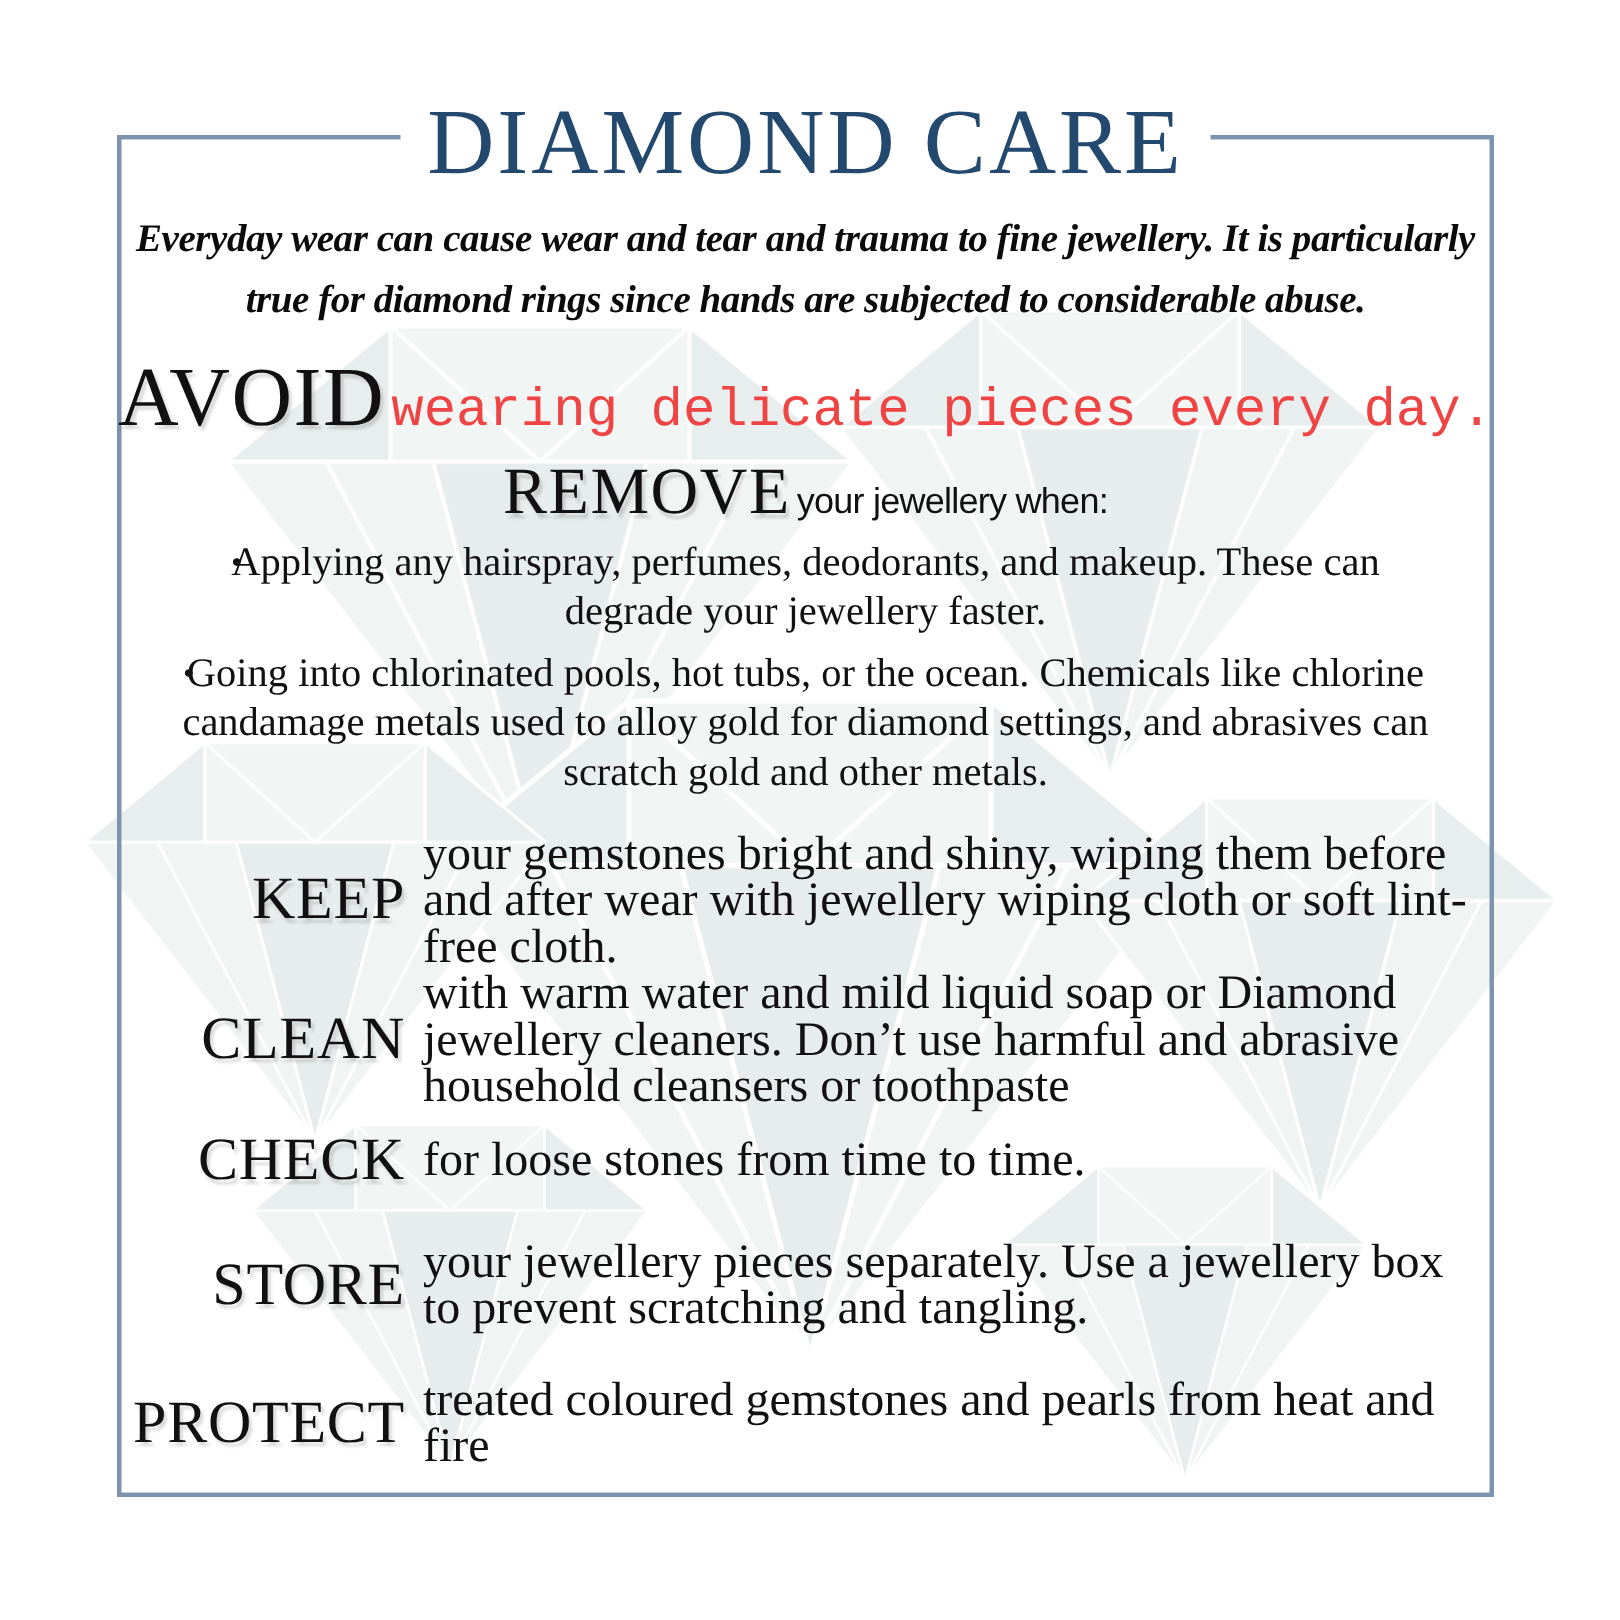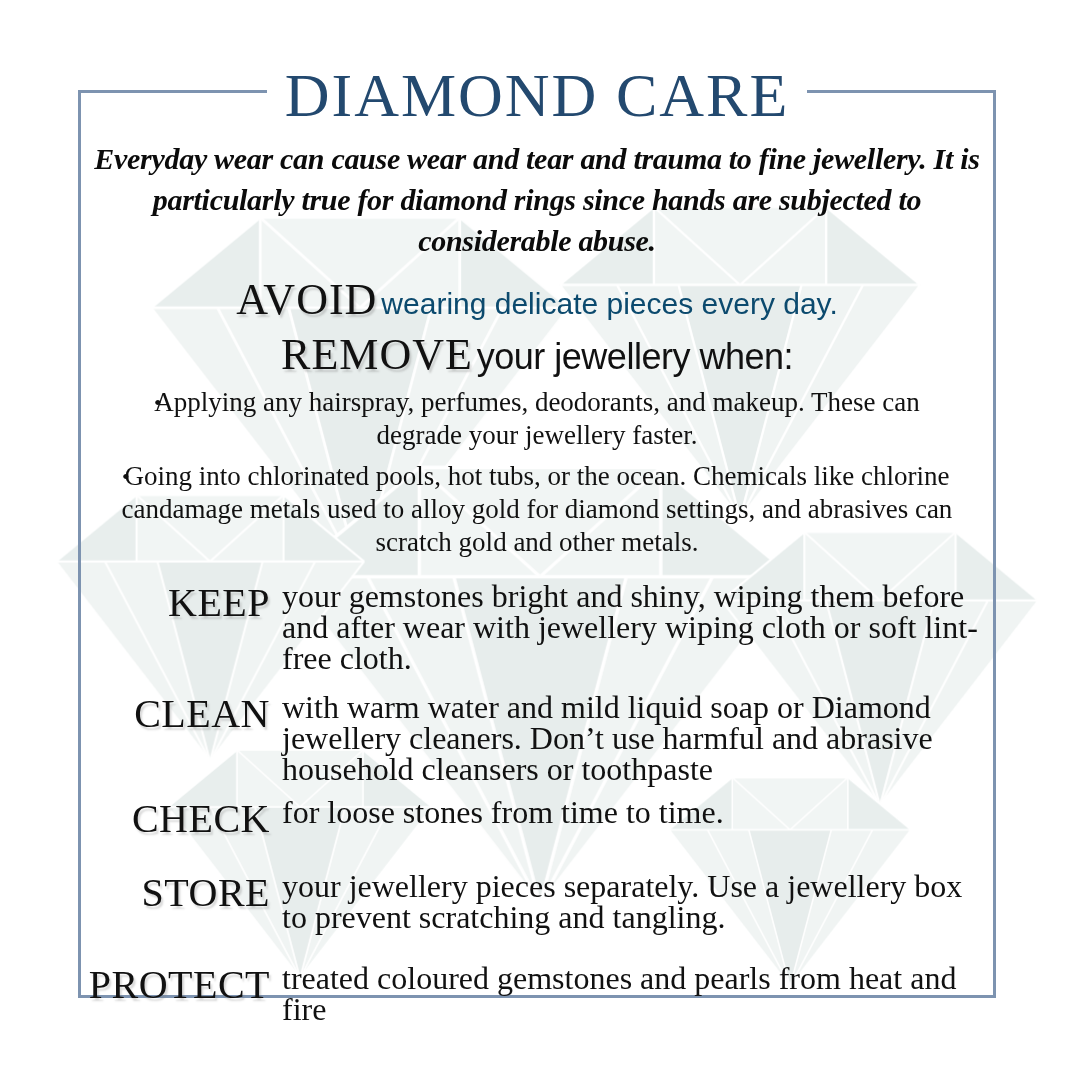--- a/index.html
+++ b/index.html
@@ -75,52 +75,52 @@
     top: 78px;
     width: 918px;
   }
 
   
   .intro {
     text-align: center;
     font-family: "Liberation Serif", "DejaVu Serif", serif;
     font-style: italic;
     font-weight: bold;
-    font-size: 30px;
+    font-size: 26px;
     line-height: 41px;
     color: #0b0b0b;
     padding: 0 12px;
     margin: 0 0 14px 0;
     letter-spacing: -0.3px;
   }
 
   
   .center-row {
     text-align: center;
     margin: 0 0 6px 0;
     line-height: 1.12;
   }
   .kw {
     font-family: "Liberation Serif", "DejaVu Serif", serif;
     font-weight: normal;
     color: #111111;
     letter-spacing: 1px;
     text-shadow: 2px 3px 2px rgba(120,120,120,0.30);
   }
-  .kw-avoid   { font-size: 44px; }
+  .kw-avoid   { font-size: 56px; }
   .kw-remove  { font-size: 44px; margin-top: 34px; }
 
   .tail-serif {
-    font-family: Liberation Sans, sans-serif;
-    font-size: 30px;
-    color: #0c4a6e;
+    font-family: Liberation Mono, monospace;
+    font-size: 36px;
+    color: #ef4444;
   }
   .tail-sans {
     font-family: "Liberation Sans", "DejaVu Sans", sans-serif;
-    font-size: 36px;
+    font-size: 24px;
     color: #111111;
     letter-spacing: -0.5px;
   }
 
   
   .bullets { margin: 6px 0 6px 0; padding: 0; list-style: none; }
   .bullet-item {
     position: relative;
     text-align: center;
     font-family: "Liberation Serif", "DejaVu Serif", serif;
@@ -135,21 +135,21 @@
     font-size: 22px;
     line-height: 33px;
     color: #111111;
   }
   .bullet-item.b1 .bullet-dot { left: 76px; top: 0; }
   .bullet-item.b2 .bullet-dot { left: 44px; top: 0; }
 
   
   .kv-row {
     display: flex;
-    align-items: flex-start;
+    align-items: center;
     margin-top: 12px;
   }
   .kv-key {
     flex: 0 0 192px;
     text-align: right;
     padding-right: 12px;
     font-family: "Liberation Serif", "DejaVu Serif", serif;
     font-size: 40px;
     line-height: 44px;
     color: #111111;
@@ -159,21 +159,21 @@
   }
   .kv-val {
     flex: 1 1 auto;
     font-family: "Liberation Serif", "DejaVu Serif", serif;
     font-size: 32px;
     line-height: 31px;
     color: #111111;
     padding-right: 6px;
   }
   .kv-row.r-keep    { margin-top: 22px; }
-  .kv-row.r-clean   { margin-top: 18px; }
+  .kv-row.r-clean   { margin-top: 0; }
   .kv-row.r-check   { }
   .kv-row.r-protect { margin-top: 30px; }
   .kv-row.r-store   { margin-top: 30px; }
 </style>
 </head>
 <body>
 
 <svg id="watermark" viewBox="0 0 1080 1080" aria-hidden="true">
   <defs>
     <g id="gem">

